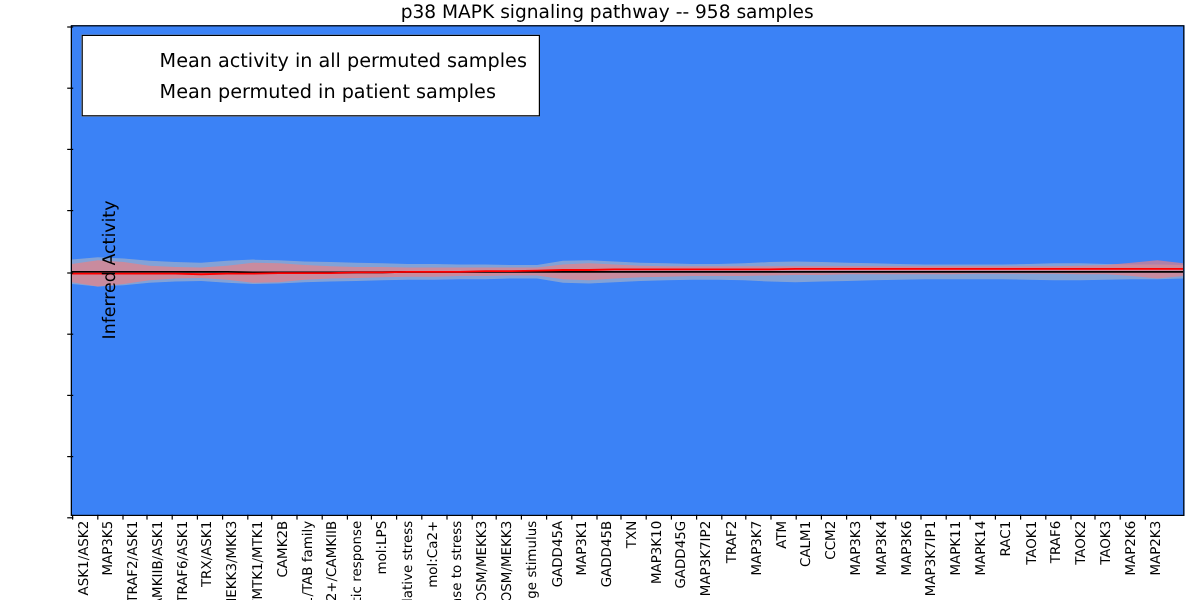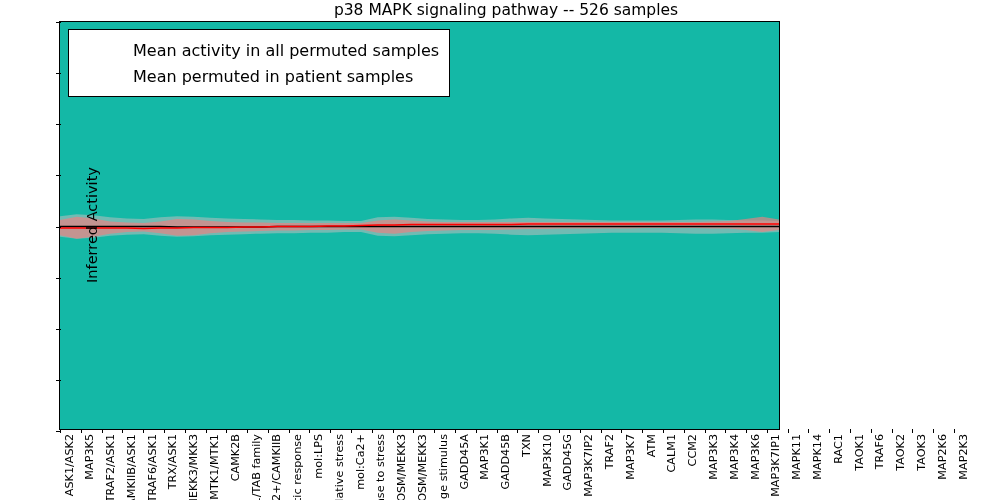--- a/index.html
+++ b/index.html
@@ -28,25 +28,25 @@
     text-align: center;
     font-size: 15.5px;
     color: #000000;
     font-family: "DejaVu Sans", sans-serif;
     white-space: nowrap;
   }
   #plot-area {
     position: absolute;
     left: 59px;
     top: 21px;
-    width: 721px;
+    width: 928px;
     height: 409px;
     border: 1.4px solid #000000;
     box-sizing: border-box;
-    background: #14b8a6;
+    background: #3b82f6;
     overflow: visible;
   }
   #plot-svg {
     position: absolute;
     left: 0; top: 0;
     width: 100%;
     height: 100%;
     display: block;
   }
   .ylabel {
@@ -119,21 +119,21 @@
     font-size: 16px;
     color: #000000;
     white-space: nowrap;
   }
 </style>
 </head>
 <body>
 
 <div id="figure">
 
-  <div class="chart-title">p38 MAPK signaling pathway -- 526 samples</div>
+  <div class="chart-title">p38 MAPK signaling pathway -- 958 samples</div>
 
   <div id="plot-area">
     <svg id="plot-svg" viewBox="0 0 894 409" preserveAspectRatio="none">
       <g id="band-permuted">
           <polygon points="0.00,195.30 20.79,193.25 41.58,194.27 62.37,196.32 83.16,197.34 103.95,197.85 124.74,196.32 145.53,195.30 166.33,195.81 187.12,196.83 207.91,197.34 228.70,197.85 249.49,198.36 270.28,198.88 291.07,198.88 311.86,199.39 332.65,199.39 353.44,199.90 374.23,199.90 395.02,196.32 415.81,195.81 436.60,196.83 457.40,197.85 478.19,198.36 498.98,198.88 519.77,198.88 540.56,198.36 561.35,197.34 582.14,196.83 602.93,197.34 623.72,197.85 644.51,198.36 665.30,198.88 686.09,199.39 706.88,199.39 727.67,199.39 748.47,199.39 769.26,198.88 790.05,198.36 810.84,198.36 831.63,198.88 852.42,199.39 873.21,199.39 894.00,199.90 894.00,211.15 873.21,211.66 852.42,211.66 831.63,212.17 810.84,212.68 790.05,212.68 769.26,212.17 748.47,211.66 727.67,211.66 706.88,211.66 686.09,211.66 665.30,212.17 644.51,212.68 623.72,213.19 602.93,213.70 582.14,214.21 561.35,213.70 540.56,212.68 519.77,212.17 498.98,212.17 478.19,212.68 457.40,213.19 436.60,214.21 415.81,215.24 395.02,214.73 374.23,211.15 353.44,211.15 332.65,211.66 311.86,211.66 291.07,212.17 270.28,212.17 249.49,212.68 228.70,213.19 207.91,213.70 187.12,214.21 166.33,215.24 145.53,215.75 124.74,214.73 103.95,213.19 83.16,213.70 62.37,214.73 41.58,216.77 20.79,217.79 0.00,215.75" fill="#bdbdbd" fill-opacity="0.55" stroke="none"></polygon>
         </g>
       <g id="band-patient">
           <polygon points="0.00,198.88 20.79,195.81 41.58,197.34 62.37,200.41 83.16,201.43 103.95,201.94 124.74,200.41 145.53,197.85 166.33,198.36 187.12,199.90 207.91,200.92 228.70,201.43 249.49,201.43 270.28,201.94 291.07,201.94 311.86,201.94 332.65,201.94 353.44,201.94 374.23,201.94 395.02,199.39 415.81,198.36 436.60,199.39 457.40,200.41 478.19,200.92 498.98,200.92 519.77,200.92 540.56,200.92 561.35,200.92 582.14,200.92 602.93,200.92 623.72,200.92 644.51,200.92 665.30,200.92 686.09,200.92 706.88,200.92 727.67,200.92 748.47,200.92 769.26,200.92 790.05,200.92 810.84,200.41 831.63,199.90 852.42,197.85 873.21,195.81 894.00,198.36 894.00,209.10 873.21,211.15 852.42,209.10 831.63,207.57 810.84,207.57 790.05,207.06 769.26,207.06 748.47,207.06 727.67,207.06 706.88,207.57 686.09,207.57 665.30,207.57 644.51,207.57 623.72,207.57 602.93,208.08 582.14,208.08 561.35,208.59 540.56,209.10 519.77,209.10 498.98,209.10 478.19,209.61 457.40,210.12 436.60,211.15 415.81,212.68 395.02,211.66 374.23,208.59 353.44,208.59 332.65,209.10 311.86,209.10 291.07,209.61 270.28,209.61 249.49,210.12 228.70,210.64 207.91,211.15 187.12,212.17 166.33,214.21 145.53,214.73 124.74,212.17 103.95,210.64 83.16,211.15 62.37,212.68 41.58,215.75 20.79,217.79 0.00,214.21" fill="#f08080" fill-opacity="0.65" stroke="none"></polygon>
         </g>
       <polyline id="line-permuted" fill="none" stroke="#000000" stroke-width="1.5" points="0.00,205.52 20.79,205.52 41.58,205.52 62.37,205.52 83.16,205.52 103.95,205.52 124.74,205.52 145.53,206.03 166.33,206.03 187.12,206.03 207.91,206.03 228.70,206.03 249.49,206.03 270.28,205.52 291.07,205.52 311.86,205.52 332.65,205.52 353.44,205.52 374.23,205.52 395.02,205.52 415.81,205.52 436.60,205.52 457.40,205.52 478.19,205.52 498.98,205.52 519.77,205.52 540.56,205.52 561.35,205.52 582.14,205.52 602.93,205.52 623.72,205.52 644.51,205.52 665.30,205.52 686.09,205.52 706.88,205.52 727.67,205.52 748.47,205.52 769.26,205.52 790.05,205.52 810.84,205.52 831.63,205.52 852.42,205.52 873.21,205.52 894.00,205.52"></polyline>

